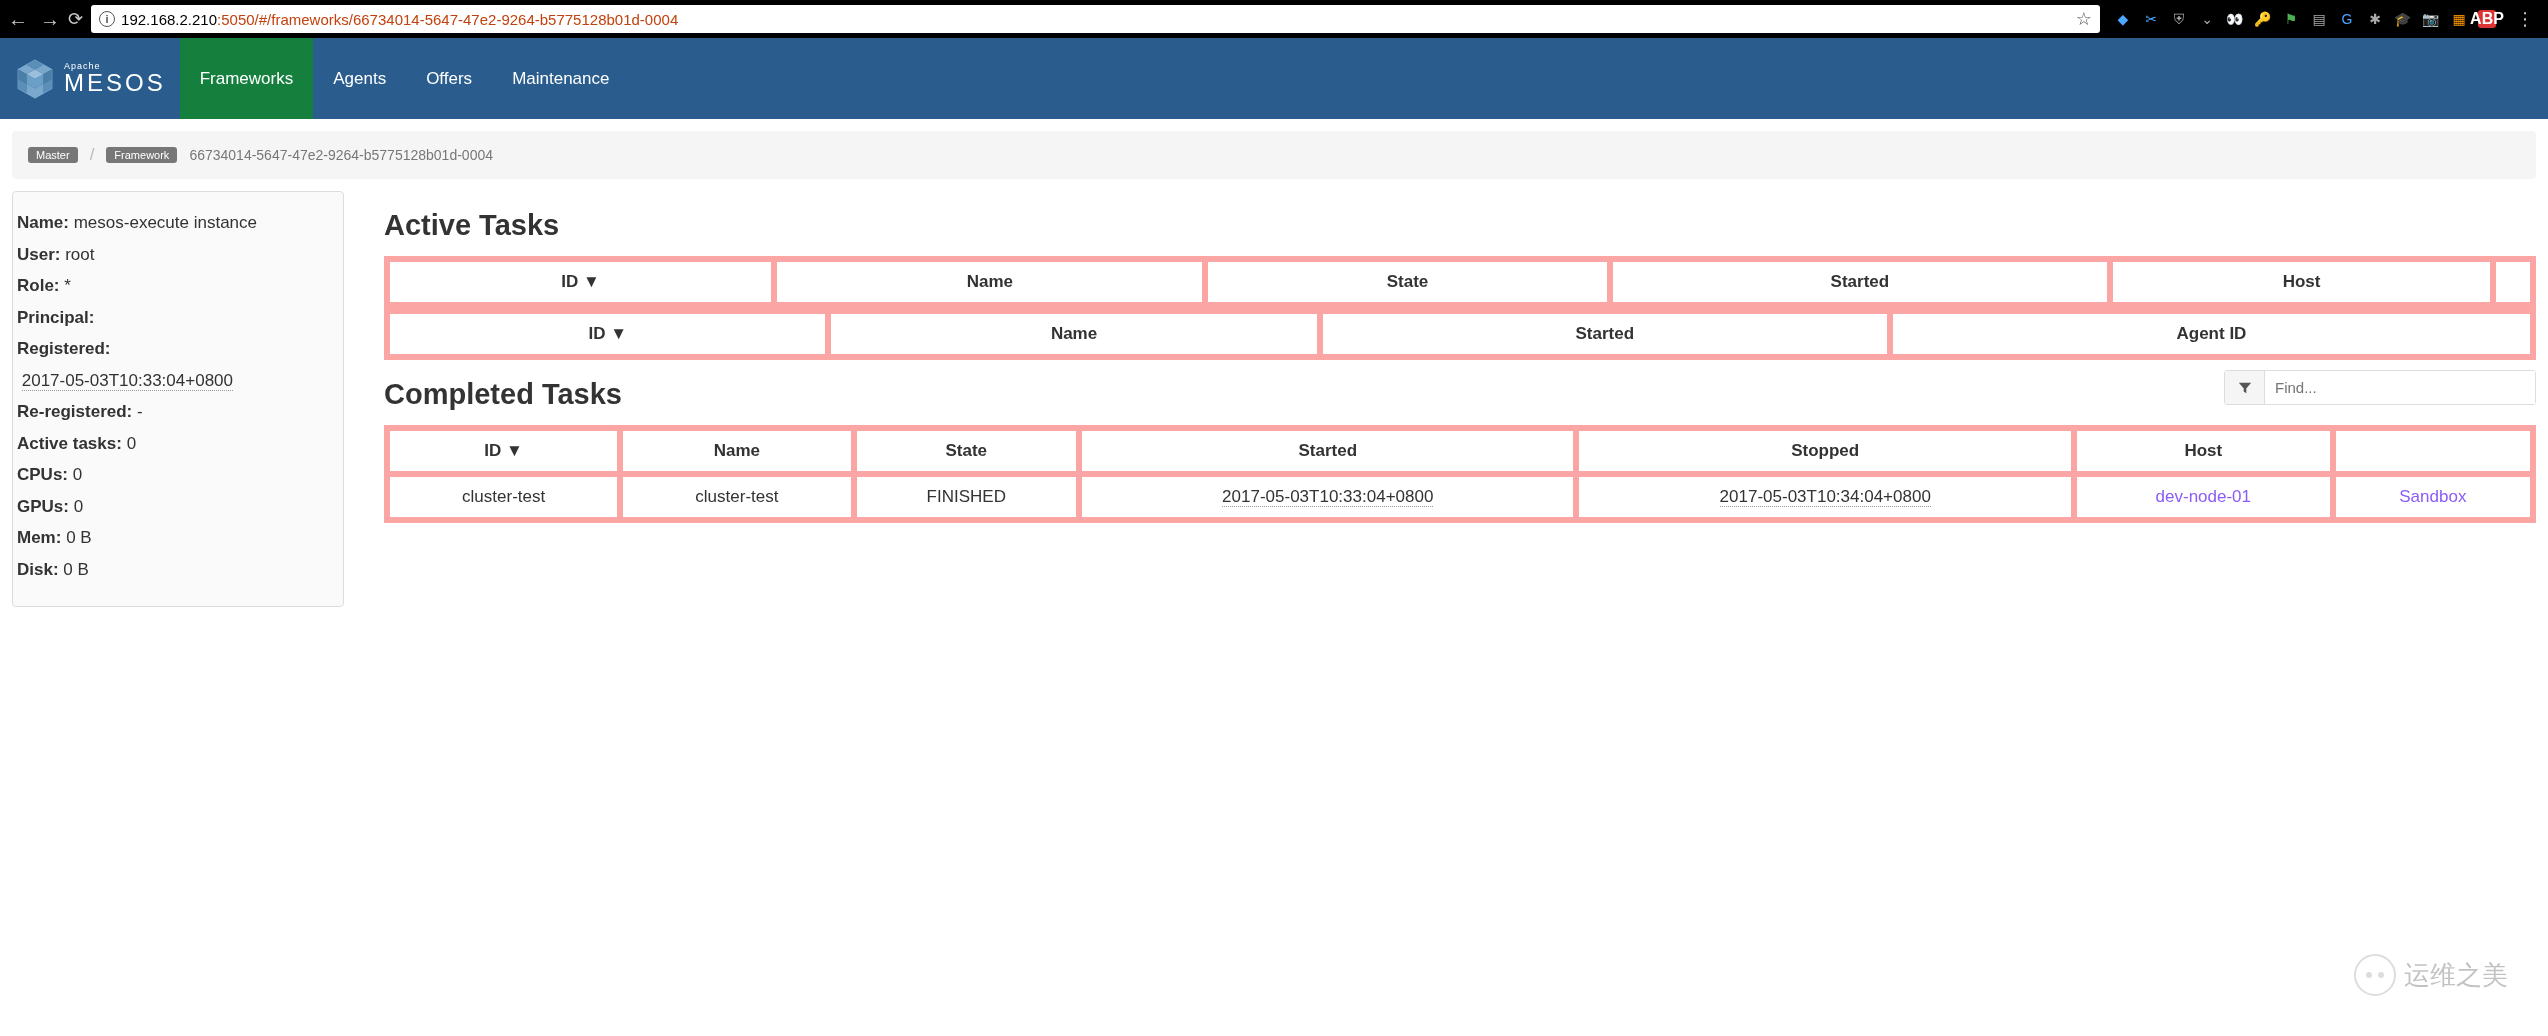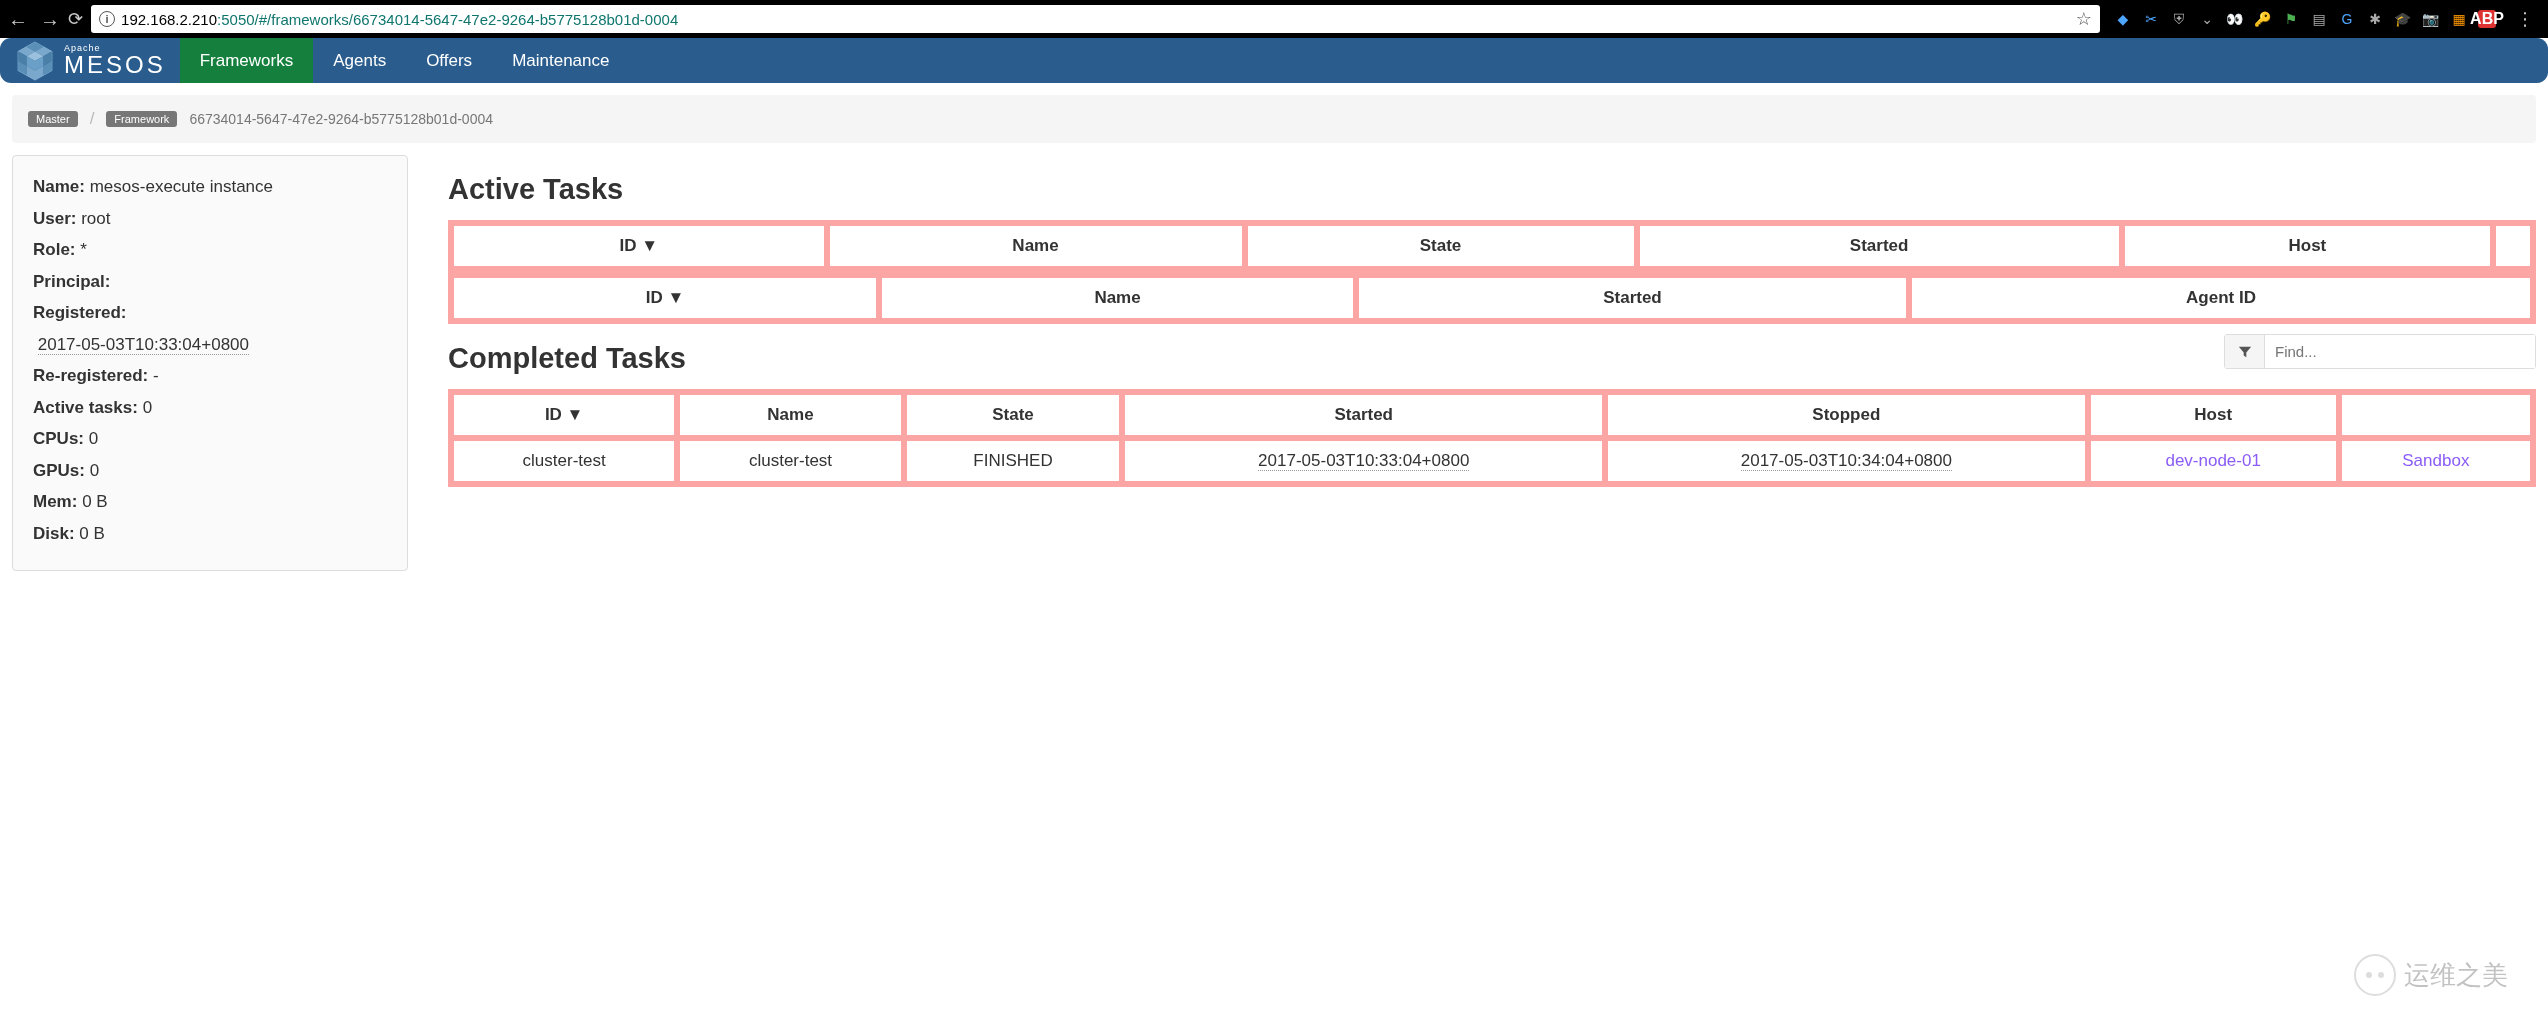--- a/index.html
+++ b/index.html
@@ -6,50 +6,50 @@
 body { font-family: -apple-system, "Helvetica Neue", Arial, sans-serif; font-size: 14px; color: #333; background: #fff; }
 
 
 .browser-chrome { background: #000; height: 38px; display: flex; align-items: center; padding: 0 8px; gap: 8px; }
 .nav-arrows { display: flex; gap: 12px; color: #ccc; font-size: 20px; }
 .nav-arrow { cursor: pointer; }
 .reload-btn { color: #ccc; font-size: 18px; cursor: pointer; }
 .url-bar { flex: 1; background: #fff; height: 28px; border-radius: 3px; display: flex; align-items: center; padding: 0 8px; gap: 6px; font-size: 15px; }
 .url-info-icon { width: 16px; height: 16px; border: 1.5px solid #555; border-radius: 50%; display: inline-flex; align-items: center; justify-content: center; font-size: 11px; color: #555; font-weight: bold; }
 .url-text { flex: 1; color: #000; }
-.url-text .gray { color: #0f766e; }
+.url-text .gray { color: #c2410c; }
 .star-icon { color: #555; font-size: 18px; }
 .ext-icons { display: flex; gap: 10px; align-items: center; padding: 0 6px; }
 .ext-icon { width: 18px; height: 18px; display: inline-flex; align-items: center; justify-content: center; font-size: 14px; }
 .ext-blue { color: #4da6ff; }
 .ext-red { background: #d33; color: #fff; border-radius: 3px; padding: 0 3px; font-size: 16px; font-weight: bold; }
 .ext-green { color: #4caf50; }
 .ext-gray { color: #aaa; }
 .ext-orange { color: #ff9800; }
 .menu-dots { color: #ccc; font-size: 18px; cursor: pointer; padding: 0 6px; }
 
 
-.navbar { background: #2a5d8e; height: 45px; display: flex; align-items: stretch; color: #fff; border-radius: 11px; }
+.navbar { background: #2a5d8e; height: 81px; display: flex; align-items: stretch; color: #fff; }
 .brand { display: flex; align-items: center; padding: 0 14px; gap: 8px; }
 .brand-logo { width: 42px; height: 42px; }
 .brand-text { display: flex; flex-direction: column; line-height: 1; }
 .brand-apache { font-size: 9px; letter-spacing: 1px; }
 .brand-mesos { font-size: 24px; letter-spacing: 3px; font-weight: 300; }
 .nav-item { display: flex; align-items: center; padding: 0 20px; color: #fff; text-decoration: none; font-size: 17px; cursor: pointer; }
 .nav-item.active { background: #15803d; }
 
 
 .breadcrumb-bar { background: #f5f5f5; padding: 14px 16px; display: flex; align-items: center; gap: 12px; font-size: 17px; border-radius: 4px; margin: 12px; }
 .bc-tag { background: #777; color: #fff; padding: 2px 8px; border-radius: 3px; font-size: 11px; cursor: pointer; }
 .bc-sep { color: #bbb; }
 .bc-id { color: #777; font-size: 14px;}
 
 
 .content { display: flex; padding: 0 12px 20px; gap: 40px; align-items: flex-start; }
-.sidebar { width: 396px; border: 1px solid #ddd; border-radius: 4px; padding: 18px 20px; background: #fafafa; }
+.sidebar { width: 332px; border: 1px solid #ddd; border-radius: 4px; padding: 18px 4px; background: #fafafa; }
 .sidebar .row { margin-bottom: 6px; font-size: 17px; line-height: 1.5; }
 .sidebar .label { font-weight: bold; }
 .sidebar .dotted { border-bottom: 1px dotted #999; }
 .main { flex: 1; }
 
 h2 { font-size: 29px; font-weight: 600; margin: 18px 0 14px; }
 
 .section-head { display: flex; align-items: center; justify-content: space-between; }
 
 table { width: 100%; border-collapse: collapse; font-size: 17px; }

